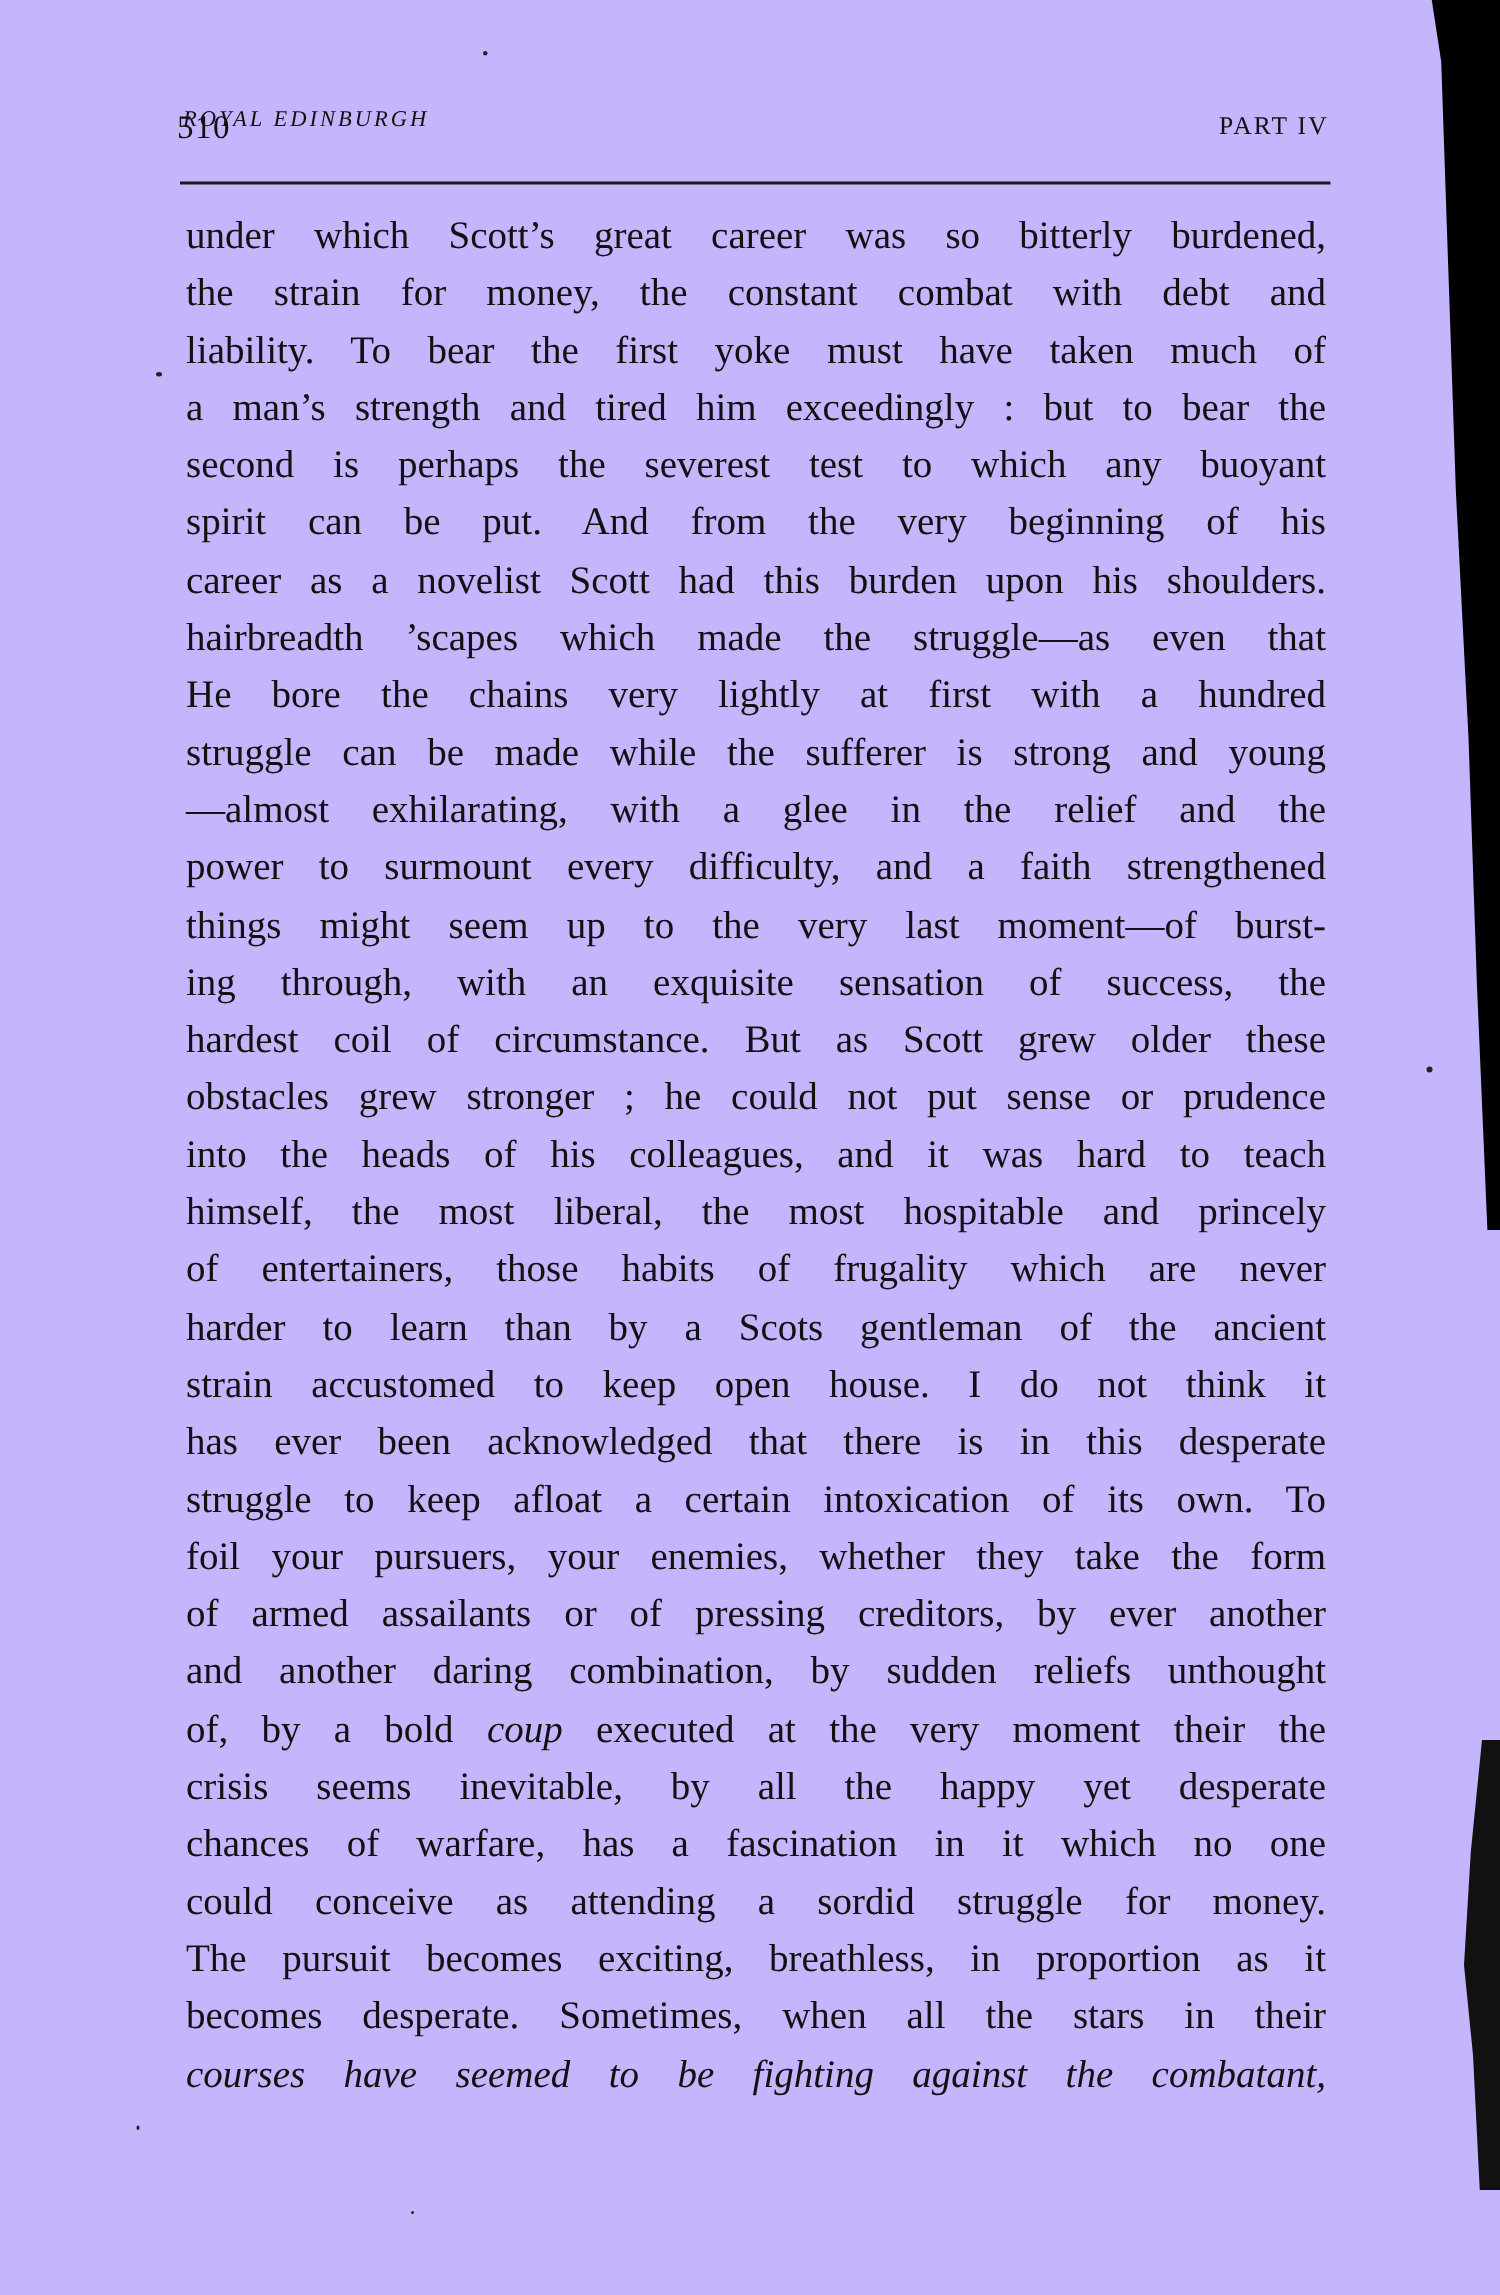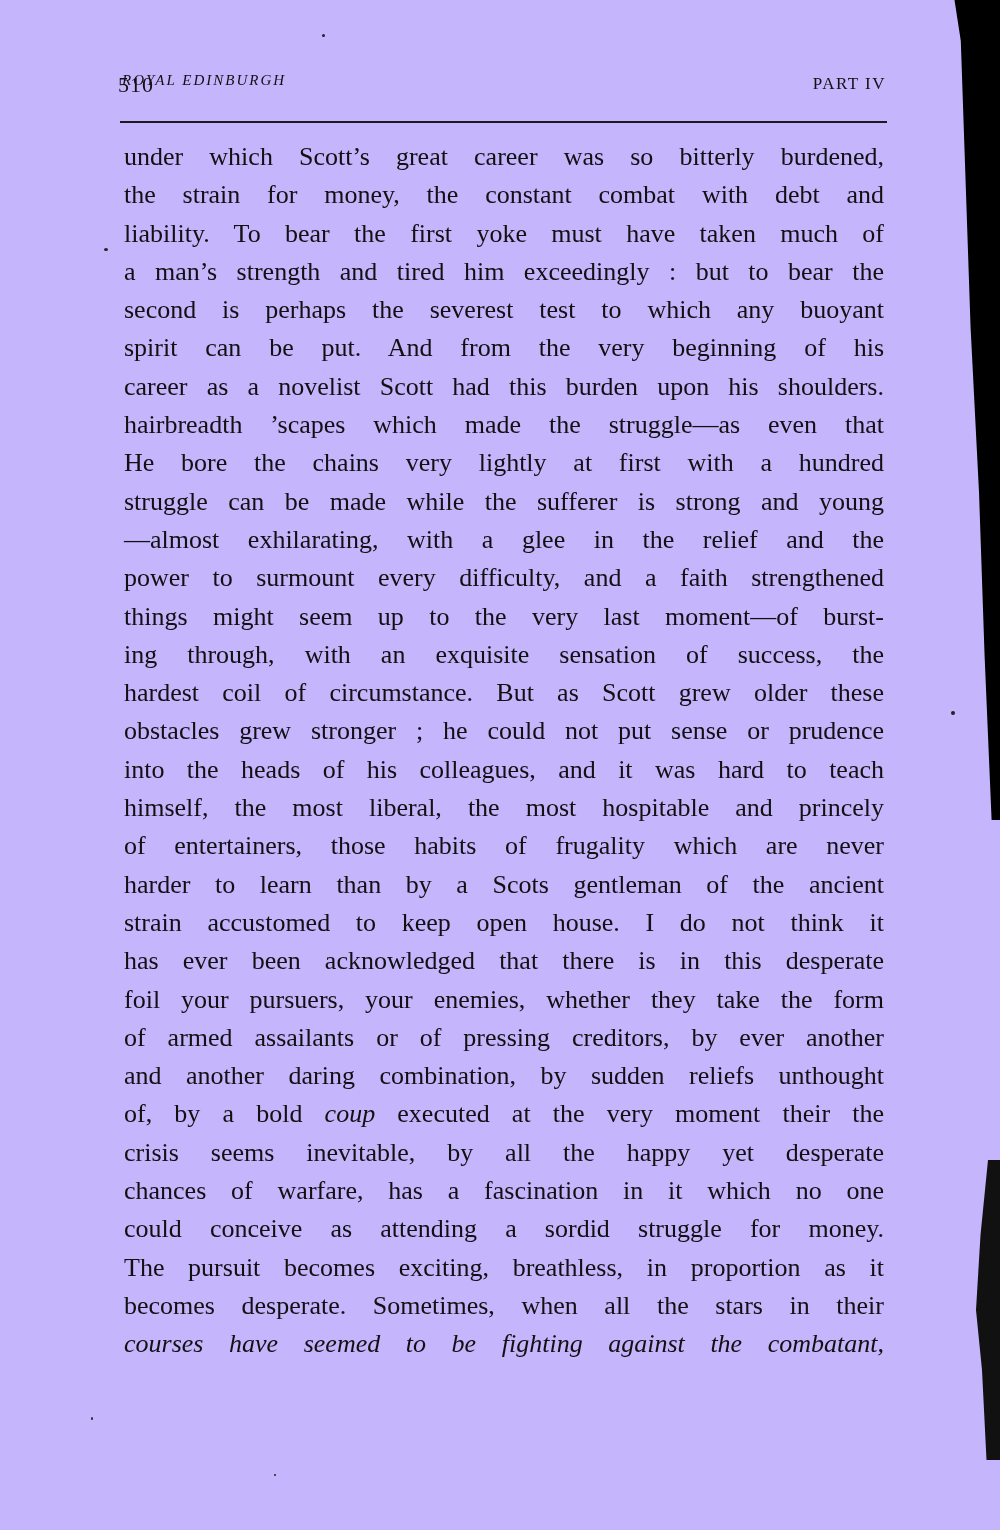--- a/index.html
+++ b/index.html
@@ -135,20 +135,21 @@
     <span class="line">things might seem up to the very last moment—of burst-</span>
     <span class="line">ing through, with an exquisite sensation of success, the</span>
     <span class="line">hardest coil of circumstance.  But as Scott grew older these</span>
     <span class="line">obstacles grew stronger ; he could not put sense or prudence</span>
     <span class="line">into the heads of his colleagues, and it was hard to teach</span>
     <span class="line">himself, the most liberal, the most hospitable and princely</span>
     <span class="line">of entertainers, those habits of frugality which are never</span>
     <span class="line">harder to learn than by a Scots gentleman of the ancient</span>
     <span class="line">strain accustomed to keep open house.  I do not think it</span>
     <span class="line">has ever been acknowledged that there is in this desperate</span>
+    <span class="line">struggle to keep afloat a certain intoxication of its own.  To</span>
     <span class="line">foil your pursuers, your enemies, whether they take the form</span>
     <span class="line">of armed assailants or of pressing creditors, by ever another</span>
     <span class="line">and another daring combination, by sudden reliefs unthought</span>
     <span class="line"><span>of, by a bold</span> <em>coup</em> <span>executed at the very moment their the</span></span>
     <span class="line">crisis seems inevitable, by all the happy yet desperate</span>
     <span class="line">chances of warfare, has a fascination in it which no one</span>
     <span class="line">could conceive as attending a sordid struggle for money.</span>
     <span class="line">The pursuit becomes exciting, breathless, in proportion as it</span>
     <span class="line">becomes desperate.  Sometimes, when all the stars in their</span>
     <span class="line last">courses have seemed to be fighting against the combatant,</span>

